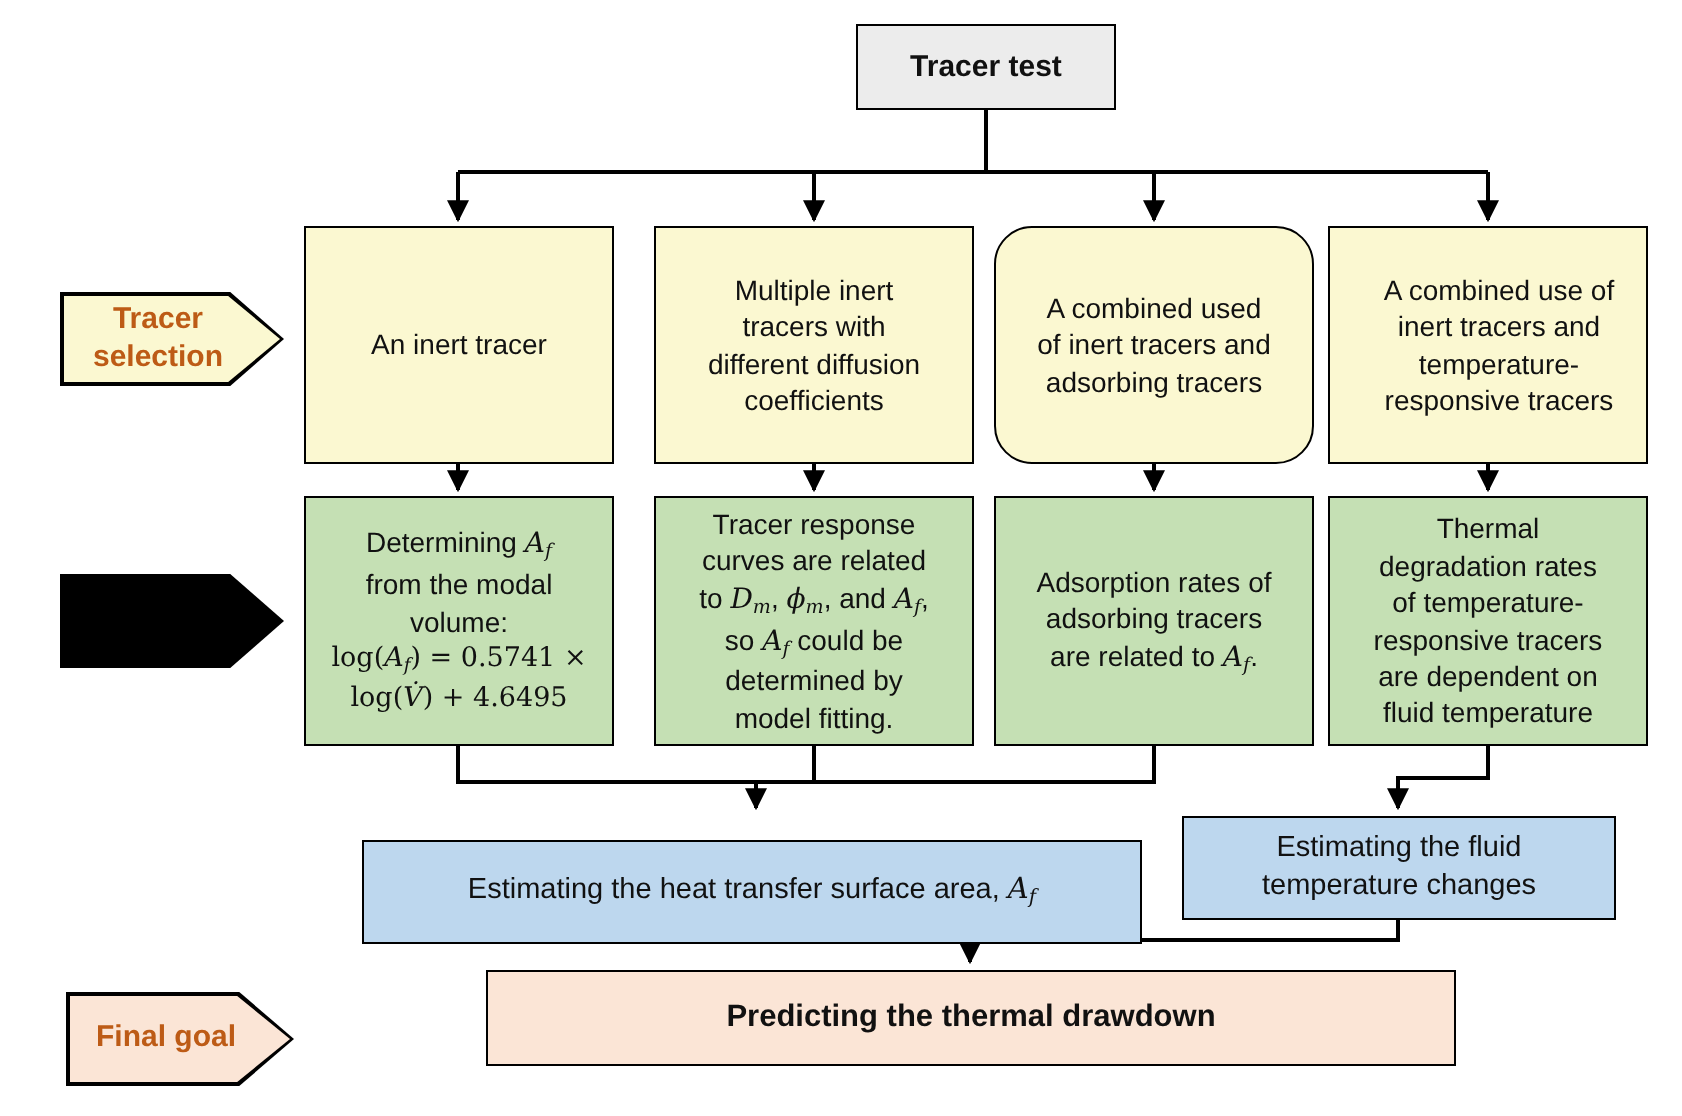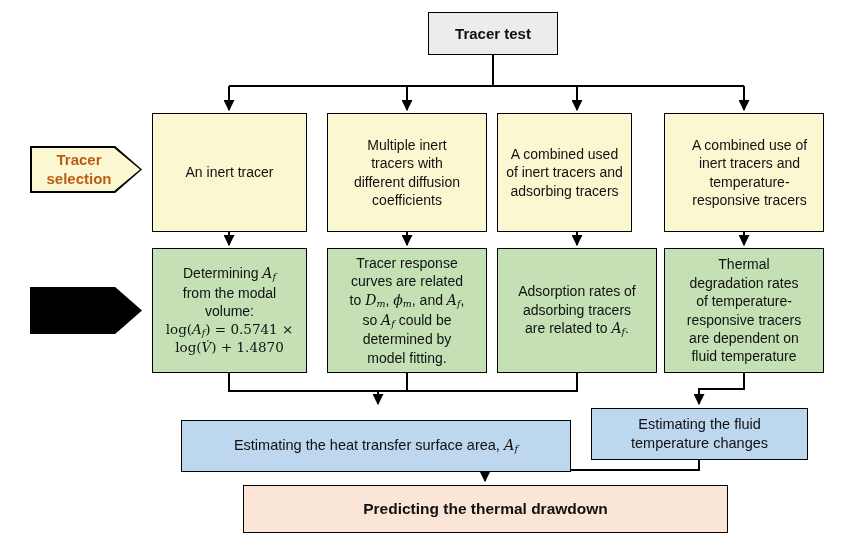--- a/index.html
+++ b/index.html
@@ -93,42 +93,45 @@
   <div class="box gray top-box" style="left:428px;top:12px;width:130px;height:43px;">
     <span class="bold">Tracer test</span>
   </div>
 
   <div class="ptag" style="left:30px;top:146px;width:112px;height:47px;">
     <div class="ptag-in yellow">Tracer selection</div>
   </div>
   <div class="ptag" style="left:30px;top:287px;width:112px;height:47px;">
     <div class="ptag-in green">Basic theory</div>
   </div>
+  <div class="ptag" style="left:33px;top:496px;width:114px;height:47px;">
+    <div class="ptag-in pink">Final goal</div>
+  </div>
 
   <div class="box yellow" style="left:152px;top:113px;width:155px;height:119px;">
     <span>An inert tracer</span>
   </div>
   <div class="box yellow pre" style="left:327px;top:113px;width:160px;height:119px;">Multiple inert
 tracers with
 different diffusion
 coefficients</div>
-  <div class="box yellow pre" style="left:497px;top:113px;width:135px;height:119px;">A combined used
+  <div class="box yellow pre" style="left:497px;top:113px;width:160px;height:119px;border-radius:19px;">A combined used
 of inert tracers and
 adsorbing tracers</div>
   <div class="box yellow pre" style="left:664px;top:113px;width:160px;height:119px;padding-left:16px;">A combined use of
 inert tracers and
 temperature-
 responsive tracers</div>
 
   <div class="box green" style="left:152px;top:248px;width:155px;height:125px;">
     <span class="line"><span class="seg-n">Determining </span><span class="seg-i">A</span><span class="seg-sub">f</span></span>
     <span class="line">from the modal</span>
     <span class="line">volume:</span>
     <span class="line formula"><span class="seg-r">log(</span><span class="seg-i">A</span><span class="seg-sub">f</span><span class="seg-r">) = 0.5741 ×</span></span>
-    <span class="line formula"><span class="seg-r">log(</span><span class="seg-i">V̇</span><span class="seg-r">) + 1.4870</span></span>
+    <span class="line formula"><span class="seg-r">log(</span><span class="seg-i">V̇</span><span class="seg-r">) + 4.6495</span></span>
   </div>
   <div class="box green" style="left:327px;top:248px;width:160px;height:125px;">
     <span class="line">Tracer response</span>
     <span class="line">curves are related</span>
     <span class="line"><span class="seg-n">to </span><span class="seg-i">D</span><span class="seg-sub">m</span><span class="seg-n">, </span><span class="seg-i">ϕ</span><span class="seg-sub">m</span><span class="seg-n">, and </span><span class="seg-i">A</span><span class="seg-sub">f</span><span class="seg-n">,</span></span>
     <span class="line"><span class="seg-n">so </span><span class="seg-i">A</span><span class="seg-sub">f</span><span class="seg-n"> could be</span></span>
     <span class="line">determined by</span>
     <span class="line">model fitting.</span>
   </div>
   <div class="box green" style="left:497px;top:248px;width:160px;height:125px;">

